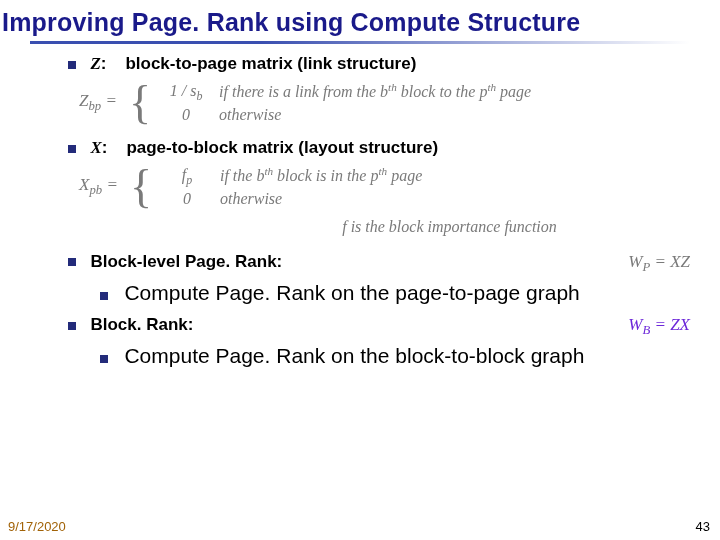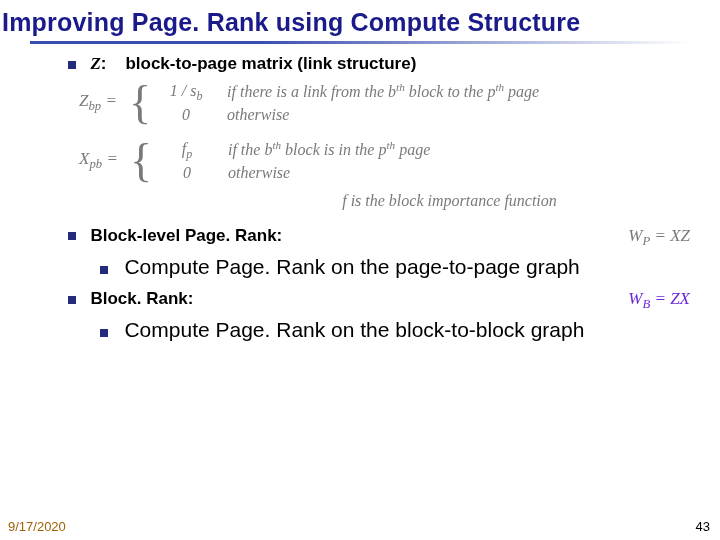--- a/index.html
+++ b/index.html
@@ -69,21 +69,21 @@
     font-style: normal;
     margin: 0 2px 0 4px;
   }
   .cases {
     color: #7a7a7a;
     font-family: "Times New Roman", serif;
     font-style: italic;
     font-size: 16px;
     line-height: 1.35;
   }
-  .cases .row { display: flex; gap: 16px; }
+  .cases .row { display: flex; gap: 8px; }
   .cases .val { min-width: 50px; }
   .sub-item {
     margin: 6px 0 10px 46px;
   }
   .sub-bullet {
     display: inline-block;
     width: 8px;
     height: 8px;
     background: #232b7a;
     vertical-align: middle;
@@ -136,20 +136,27 @@
           <span><span>if there is a link from the b</span><span class="sup-th">th</span><span> block to the p</span><span class="sup-th">th</span><span> page</span></span>
         </div>
         <div class="row">
           <span class="val">0</span>
           <span>otherwise</span>
         </div>
       </div>
     </div>
   </div>
 
+  <div class="item">
+    <span class="bullet"></span>
+    <span class="bullet-line">
+      <span class="var">X</span><span>:</span>
+      &nbsp;&nbsp;&nbsp;<span>page-to-block matrix (layout structure)</span>
+    </span>
+  </div>
   <div class="math-block">
     <div class="math-row">
       <span class="matheq"><span>X</span><sub>pb</sub><span> = </span></span>
       <span class="brace">{</span>
       <div class="cases">
         <div class="row">
           <span class="val"><span>f</span><sub>p</sub><span></span></span>
           <span><span>if the b</span><span class="sup-th">th</span><span> block is in the p</span><span class="sup-th">th</span><span> page</span></span>
         </div>
         <div class="row">

